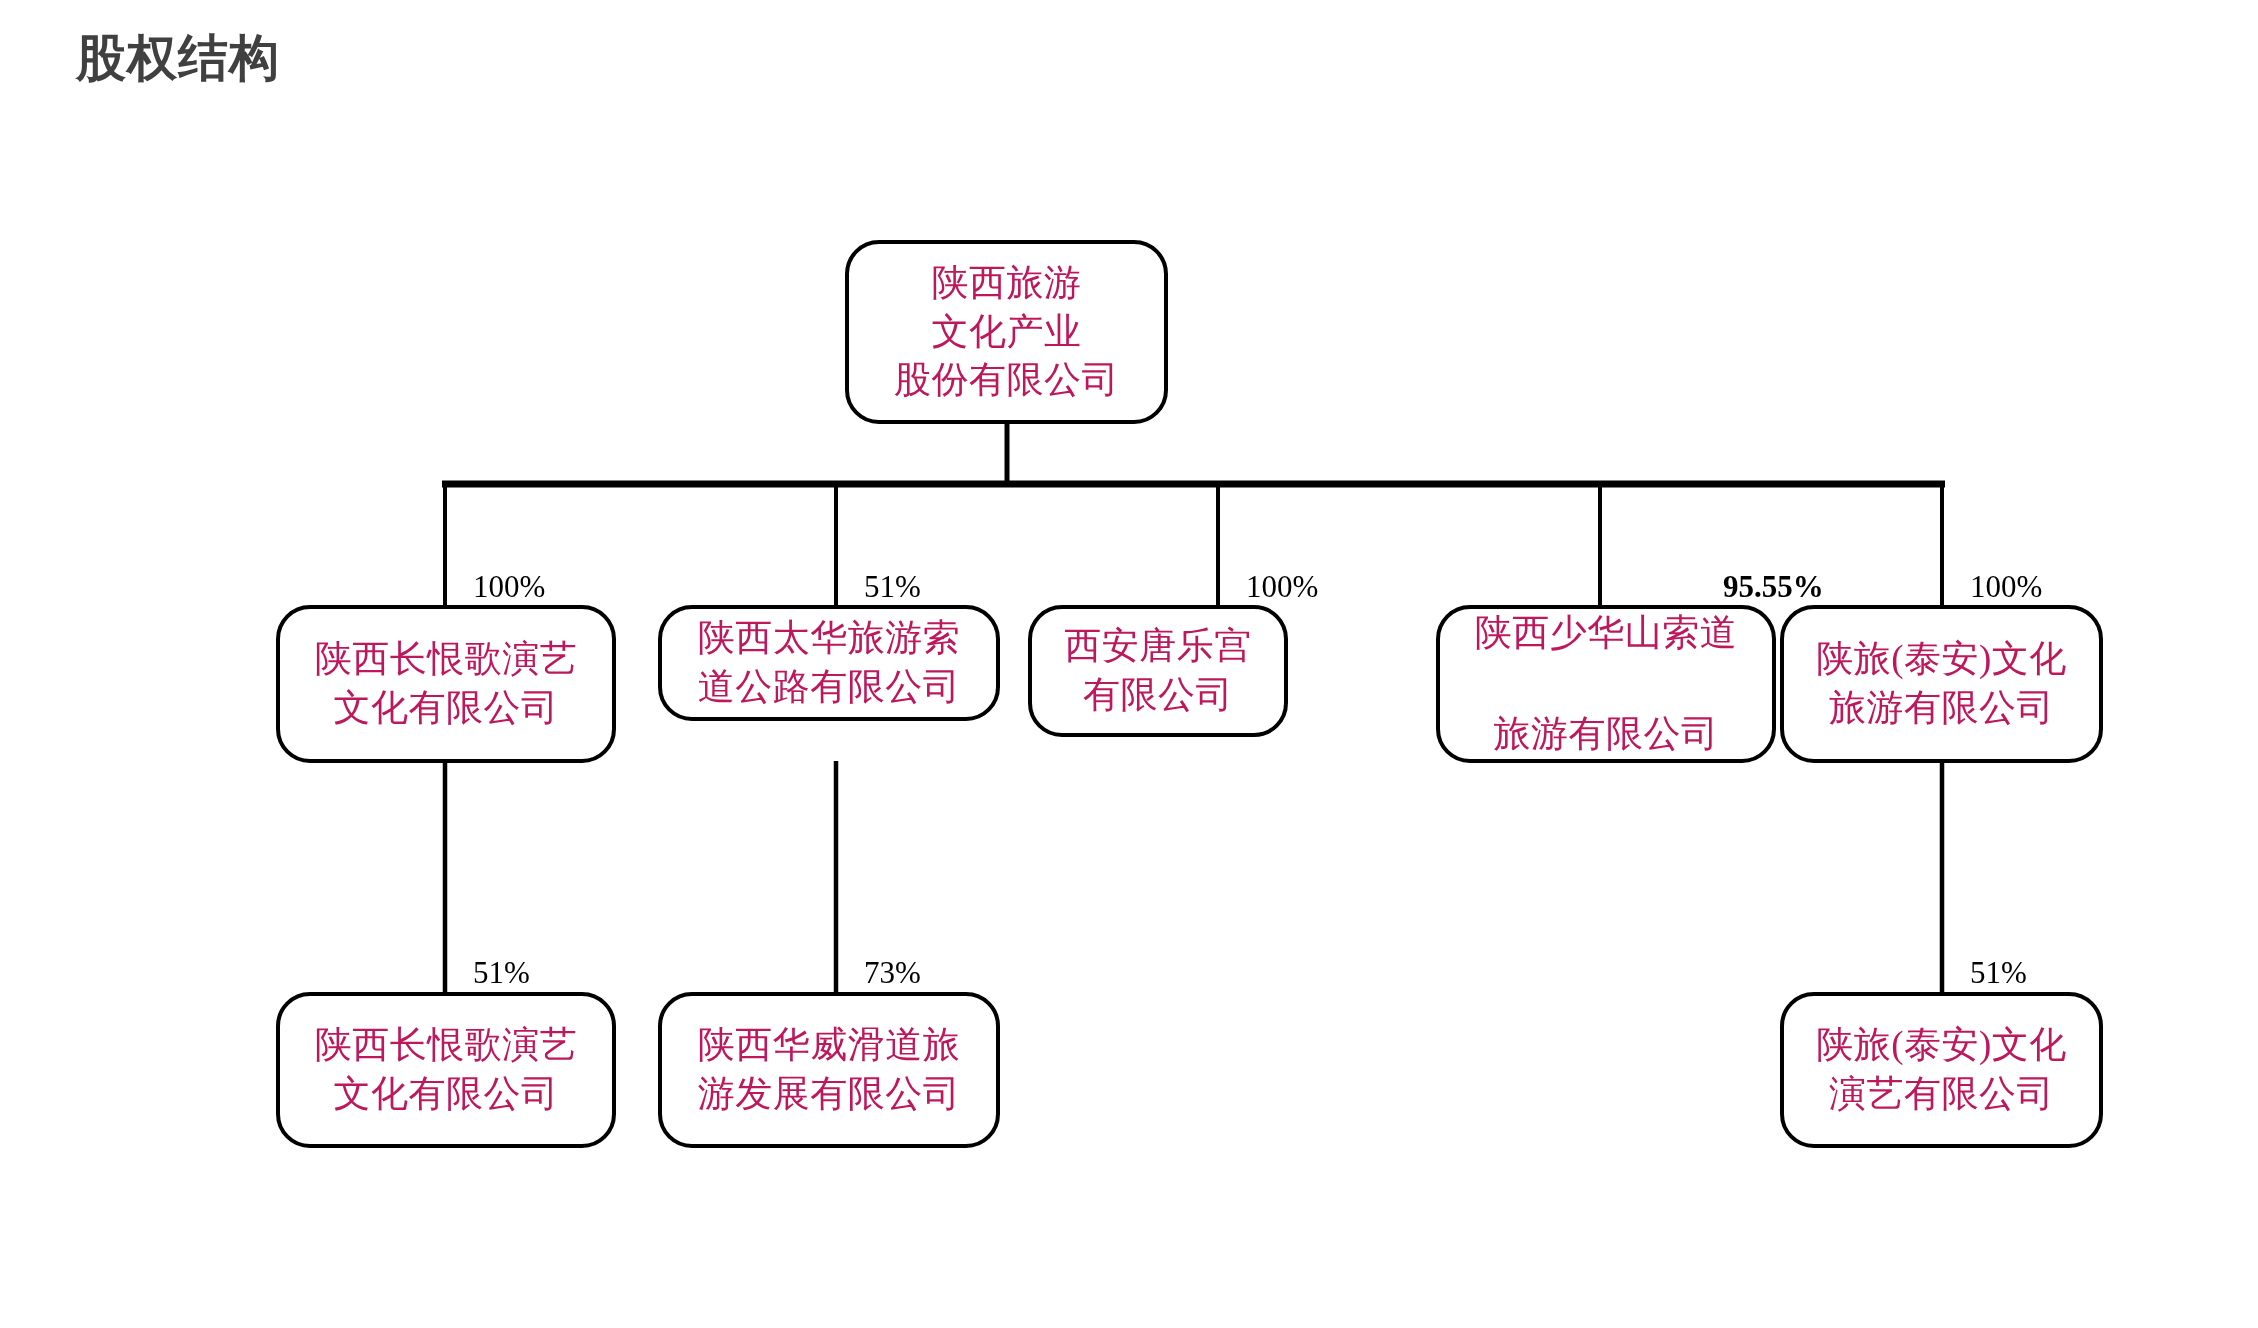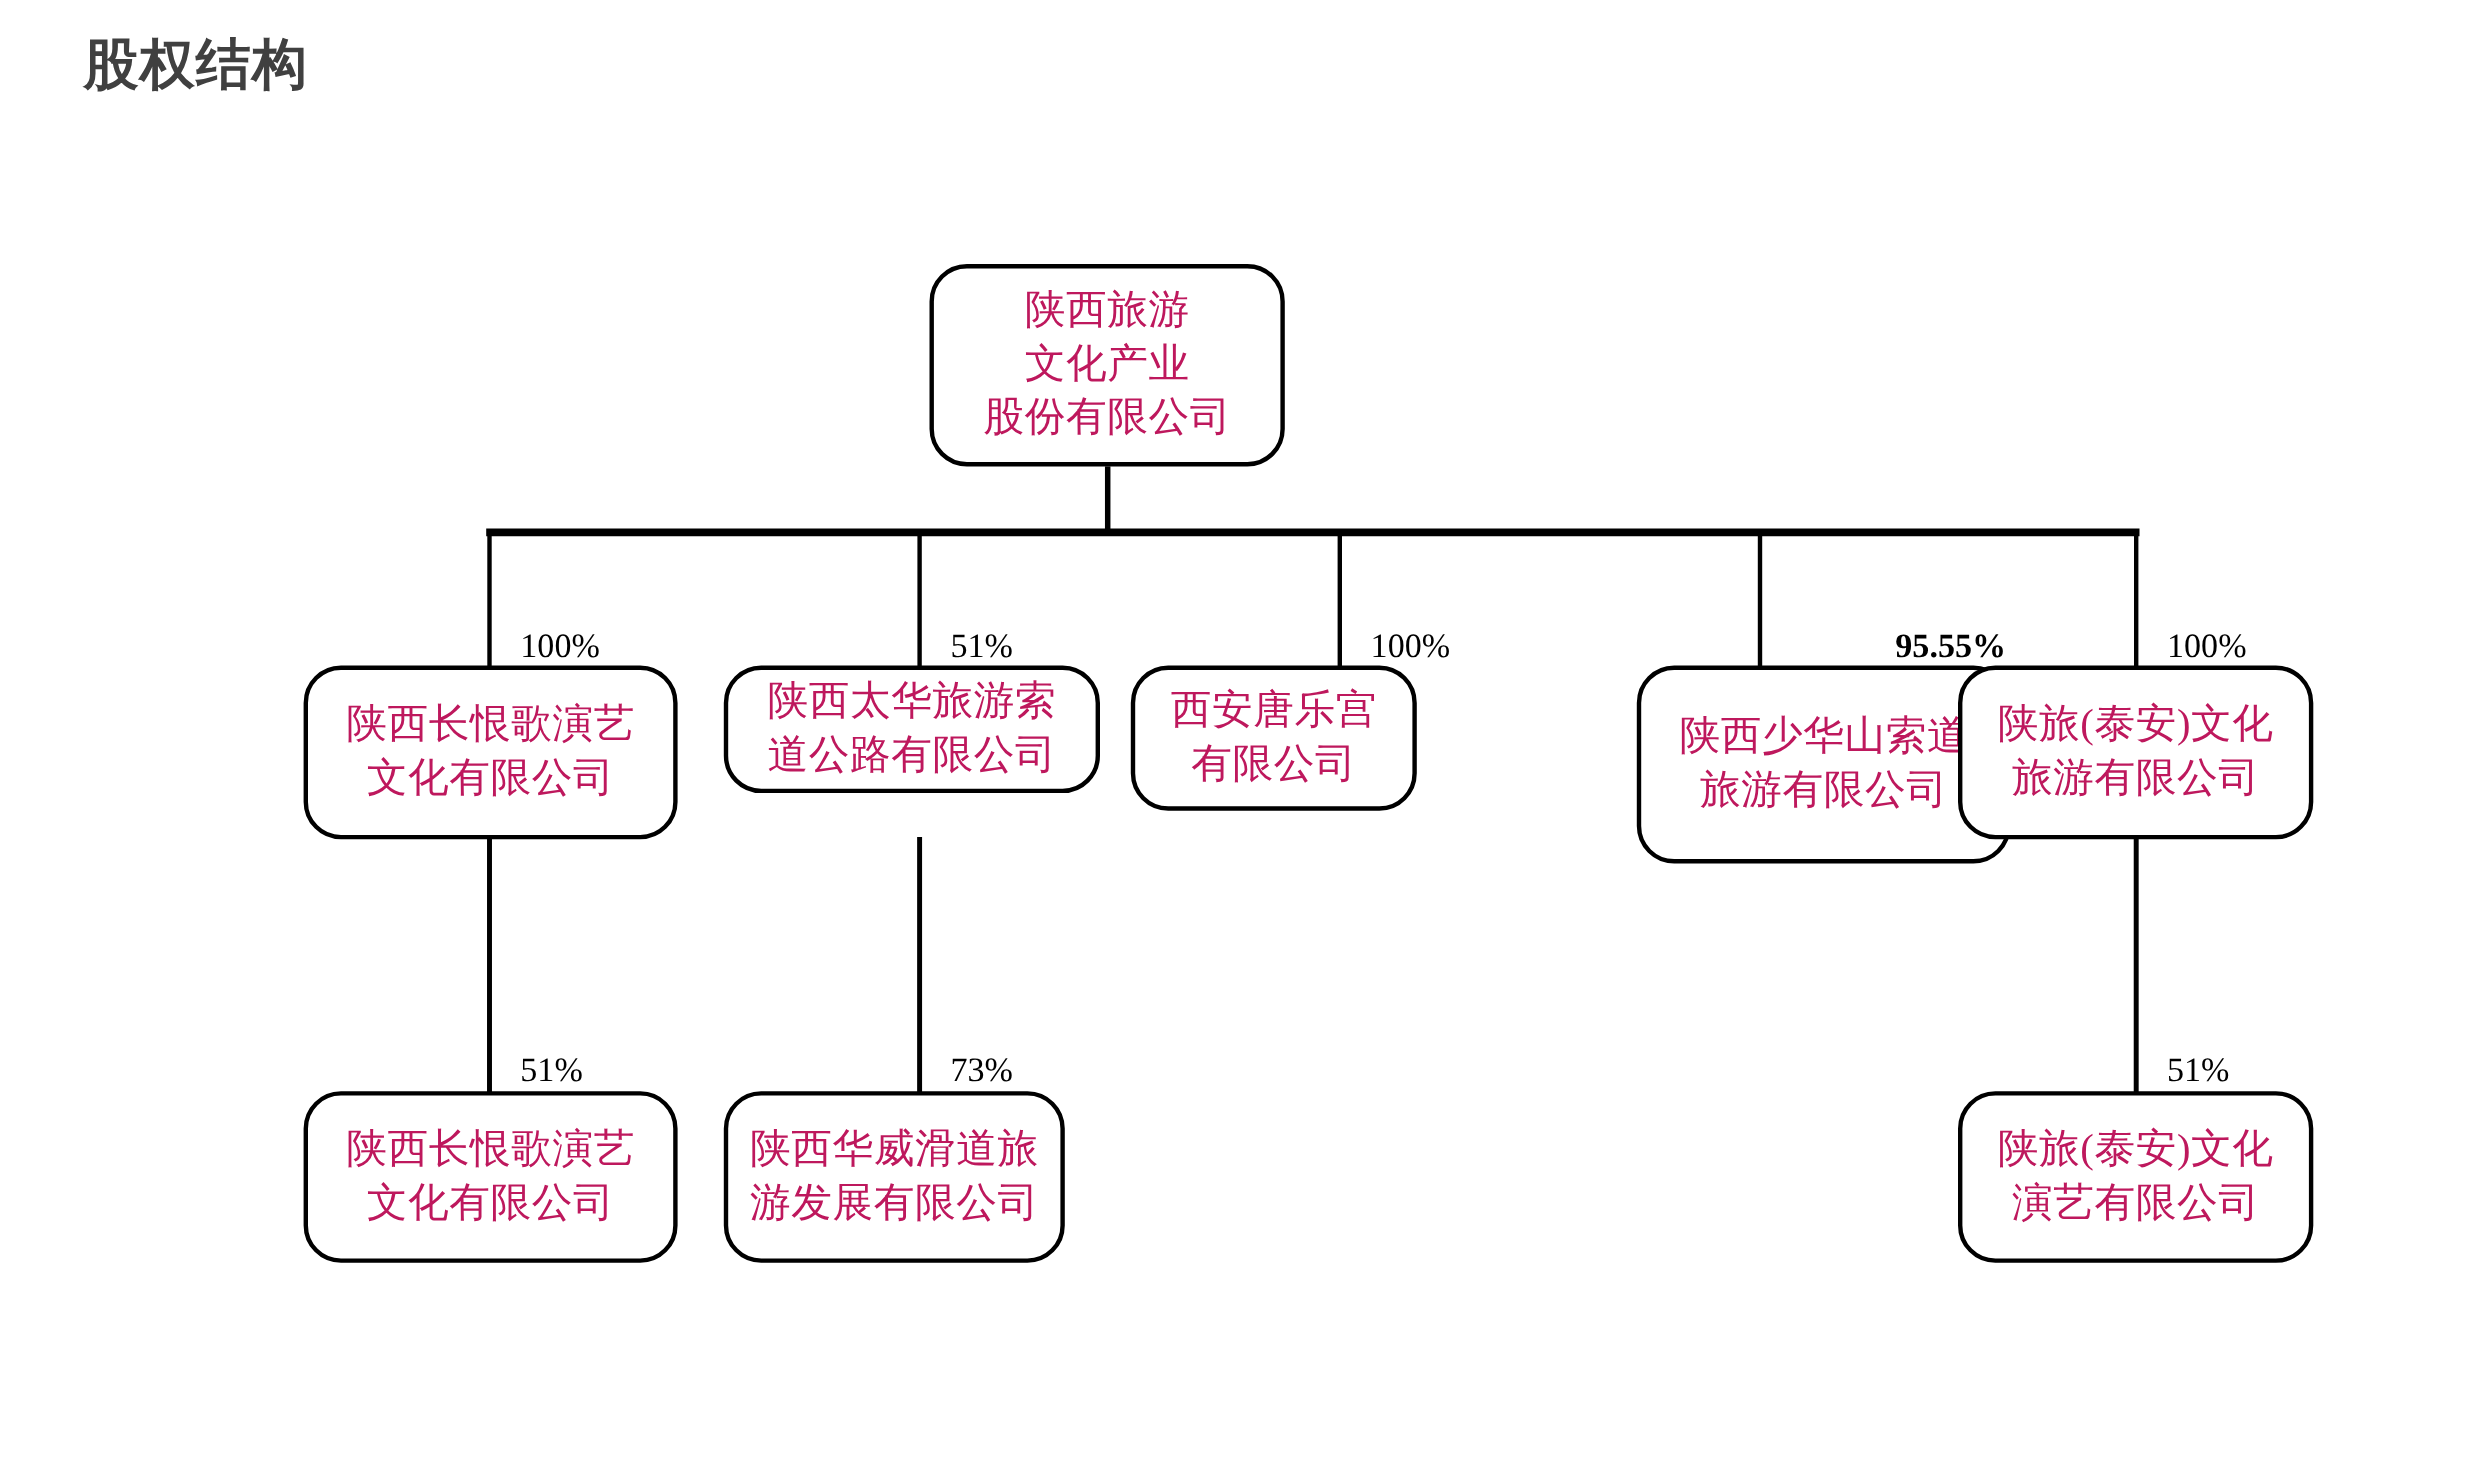--- a/index.html
+++ b/index.html
@@ -121,40 +121,40 @@
   <div class="node" style="left:658px; top:605px; width:342px; height:116px;">
     <span class="ln">陕西太华旅游索</span>
     <span class="ln">道公路有限公司</span>
   </div>
 
   <div class="node" style="left:1028px; top:605px; width:260px; height:132px;">
     <span class="ln">西安唐乐宫</span>
     <span class="ln">有限公司</span>
   </div>
 
-  <div class="node" style="left:1488px; top:605px; width:340px; height:180px;">
+  <div class="node" style="left:1436px; top:605px; width:340px; height:158px;justify-content:space-between;">
     <span class="ln">陕西少华山索道</span>
     <span class="ln">旅游有限公司</span>
   </div>
 
   <div class="node" style="left:1780px; top:605px; width:323px; height:158px;">
     <span class="ln">陕旅(泰安)文化</span>
     <span class="ln">旅游有限公司</span>
   </div>
 
   <div class="pct" style="left:460px; top:957px;">51%</div>
   <div class="pct" style="left:851px; top:957px;">73%</div>
   <div class="pct" style="left:1957px; top:957px;">51%</div>
 
   <div class="node" style="left:276px; top:992px; width:340px; height:156px;">
     <span class="ln">陕西长恨歌演艺</span>
     <span class="ln">文化有限公司</span>
   </div>
 
-  <div class="node" style="left:658px; top:992px; width:310px; height:156px;">
+  <div class="node" style="left:658px; top:992px; width:342px; height:156px;">
     <span class="ln">陕西华威滑道旅</span>
     <span class="ln">游发展有限公司</span>
   </div>
 
   <div class="node" style="left:1780px; top:992px; width:323px; height:156px;">
     <span class="ln">陕旅(泰安)文化</span>
     <span class="ln">演艺有限公司</span>
   </div>
 
 </div>

